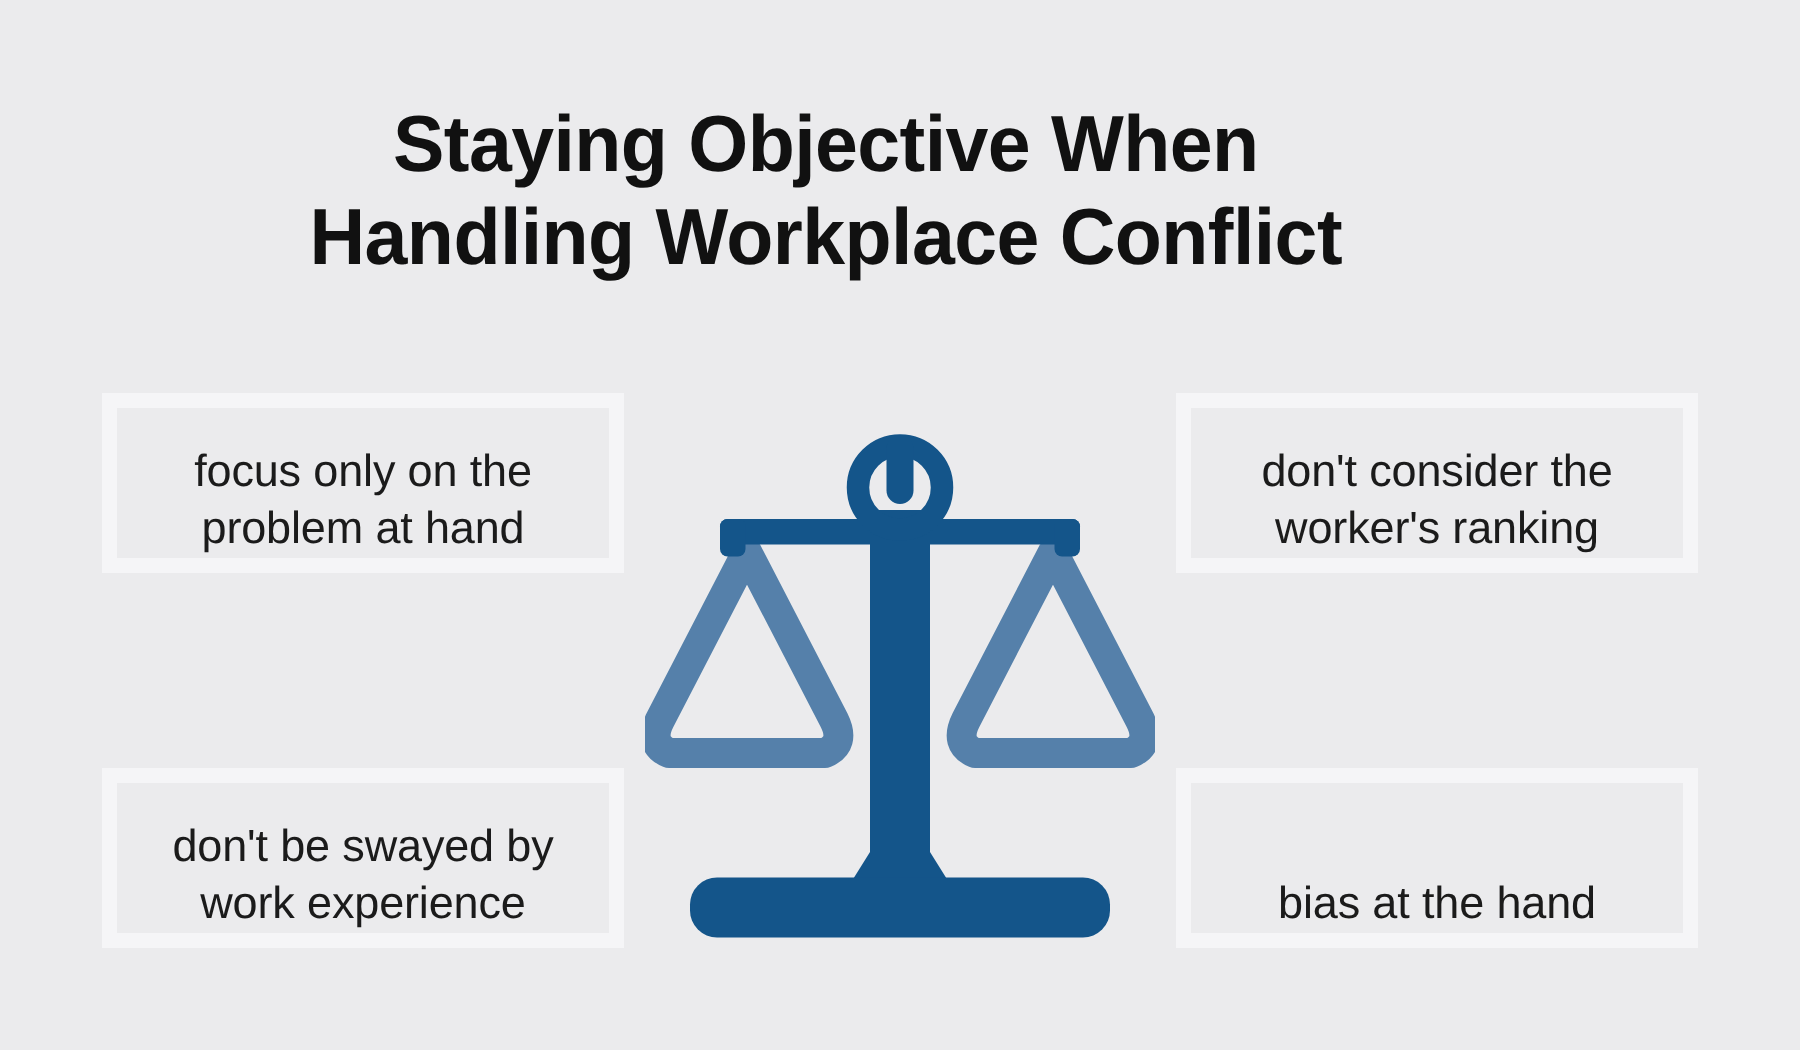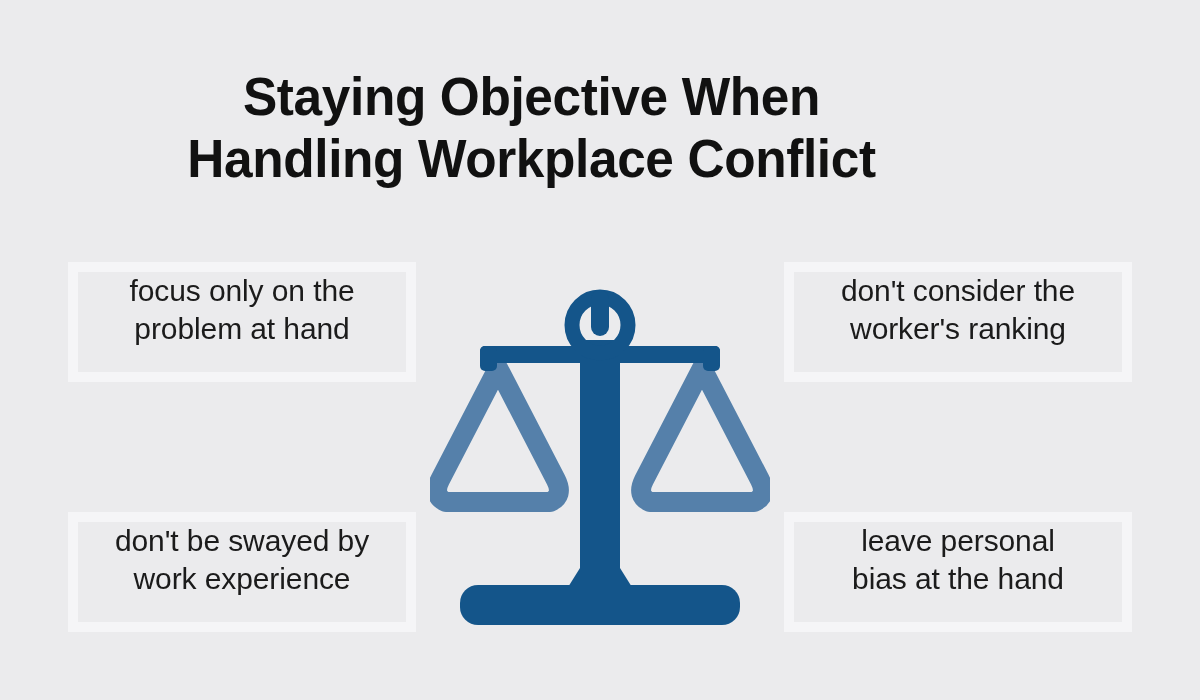--- a/index.html
+++ b/index.html
@@ -23,41 +23,42 @@
   }
 
   
   .title-block {
     position: absolute;
     left: 0;
     top: 66px;
     width: 1063px;
     text-align: center;
     user-select: none;
+    padding-left: 19px;
   }
   .title-line {
     display: block;
     color: #111111;
     font-family: "Liberation Sans", sans-serif;
     font-weight: bold;
     font-size: 53px;
     line-height: 62px;
     letter-spacing: -0.4px;
     transform: scaleX(0.97);
     white-space: nowrap;
   }
 
   
   .callout {
     position: absolute;
     box-sizing: border-box;
     background: #ebebed;
     border: 10px solid #f5f5f7;
     display: flex;
-    align-items: flex-start;
+    align-items: flex-end;
     justify-content: center;
     text-align: center;
   }
   .callout-text {
     display: block;
     color: #1b1b1b;
     font-family: "Liberation Sans", sans-serif;
     font-weight: normal;
     font-size: 30px;
     line-height: 38px;
@@ -110,21 +111,21 @@
 
   <div class="callout callout-tr">
     <span class="callout-text">
       <span>don't consider the</span><br>
       <span>worker's ranking</span>
     </span>
   </div>
 
   <div class="callout callout-br">
     <span class="callout-text">
-      <span>leave personal</span><br>
+      <br>
       <span>bias at the hand</span>
     </span>
   </div>
 
   <div class="scales">
     <svg viewBox="0 0 340 360" xmlns="http://www.w3.org/2000/svg">
 
       <g>
         <path d="M 68 88
                  L 10 200

